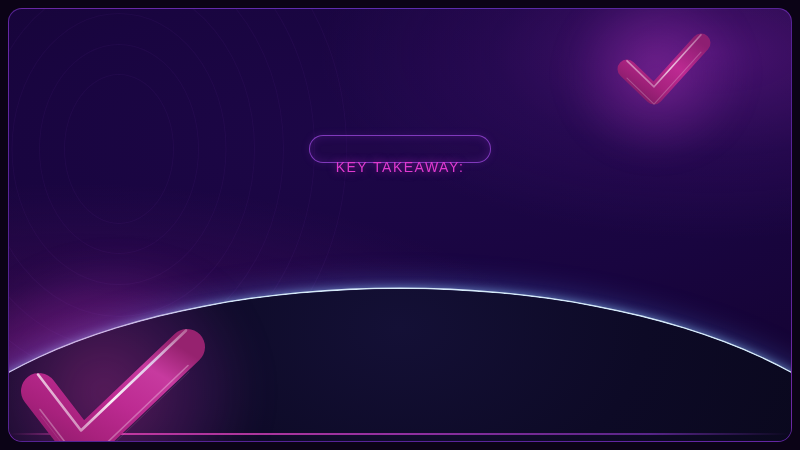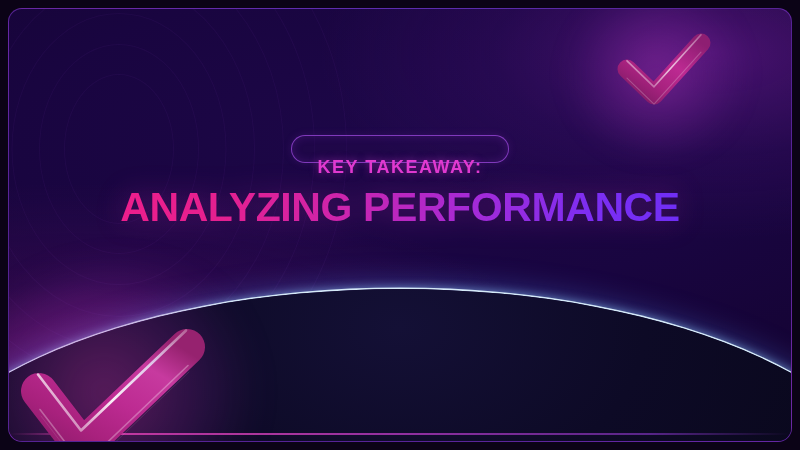--- a/index.html
+++ b/index.html
@@ -144,22 +144,22 @@
     align-items:center;
     justify-content:center;
     height:28px;
     padding:0 26px;
     border:1px solid rgba(160,75,225,0.75);
     border-radius:999px;
     background:rgba(40,10,80,0.30);
     box-shadow:0 0 10px rgba(150,60,210,0.22) inset, 0 0 8px rgba(150,60,210,0.16);
   }
   .badge-text {
-    font-size:18px;
-    font-weight:bold;
+    font-size:14px;
+    font-weight:normal;
     letter-spacing:1.5px;
     color:#e03ad0;
     text-shadow:0 0 8px rgba(224,58,208,0.55);
     white-space:nowrap;
     margin-top:36px;
   }
 
   .headline {
     margin-top:24px;
     text-align:center;
@@ -249,19 +249,18 @@
       </svg>
     </div>
 
     <div class="content">
 
       <div class="badge">
         <span class="badge-text">KEY TAKEAWAY:</span>
       </div>
 
       <div class="headline">
-        <span class="ln">ANALYZING PERFORMANCE</span>
       </div>
 
     </div>
 
   </div>
 </div>
 
 </body></html>

